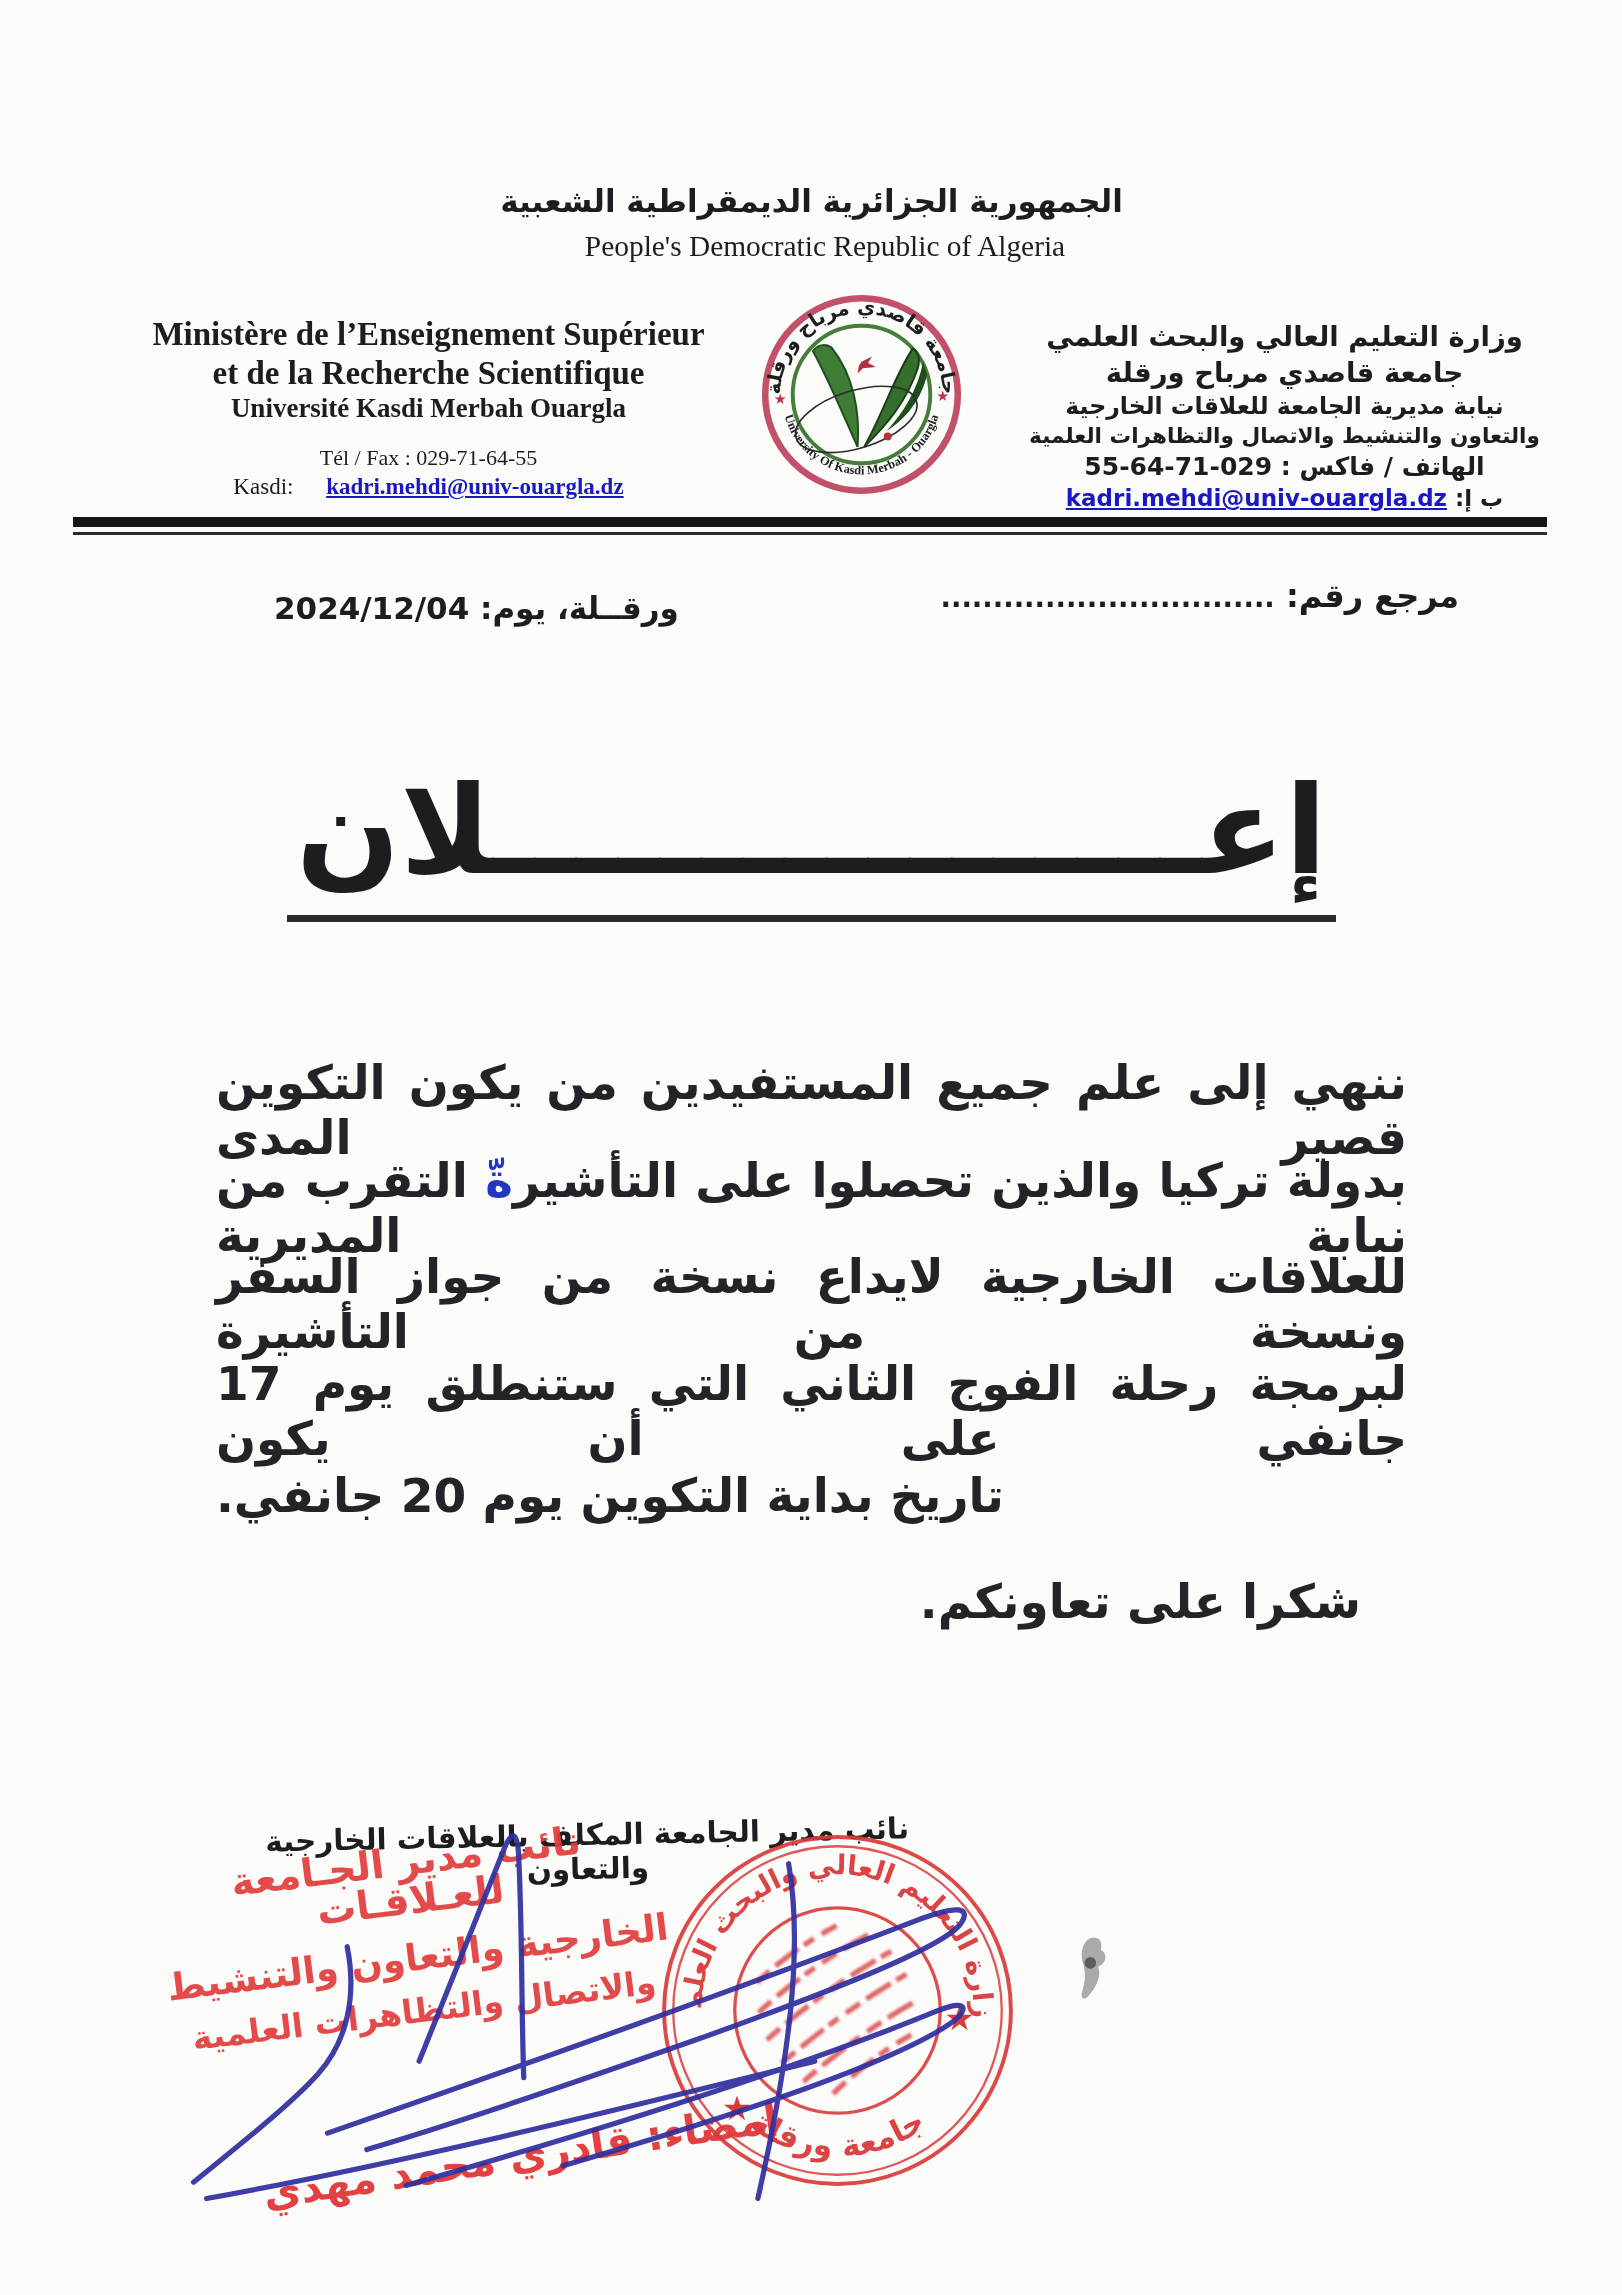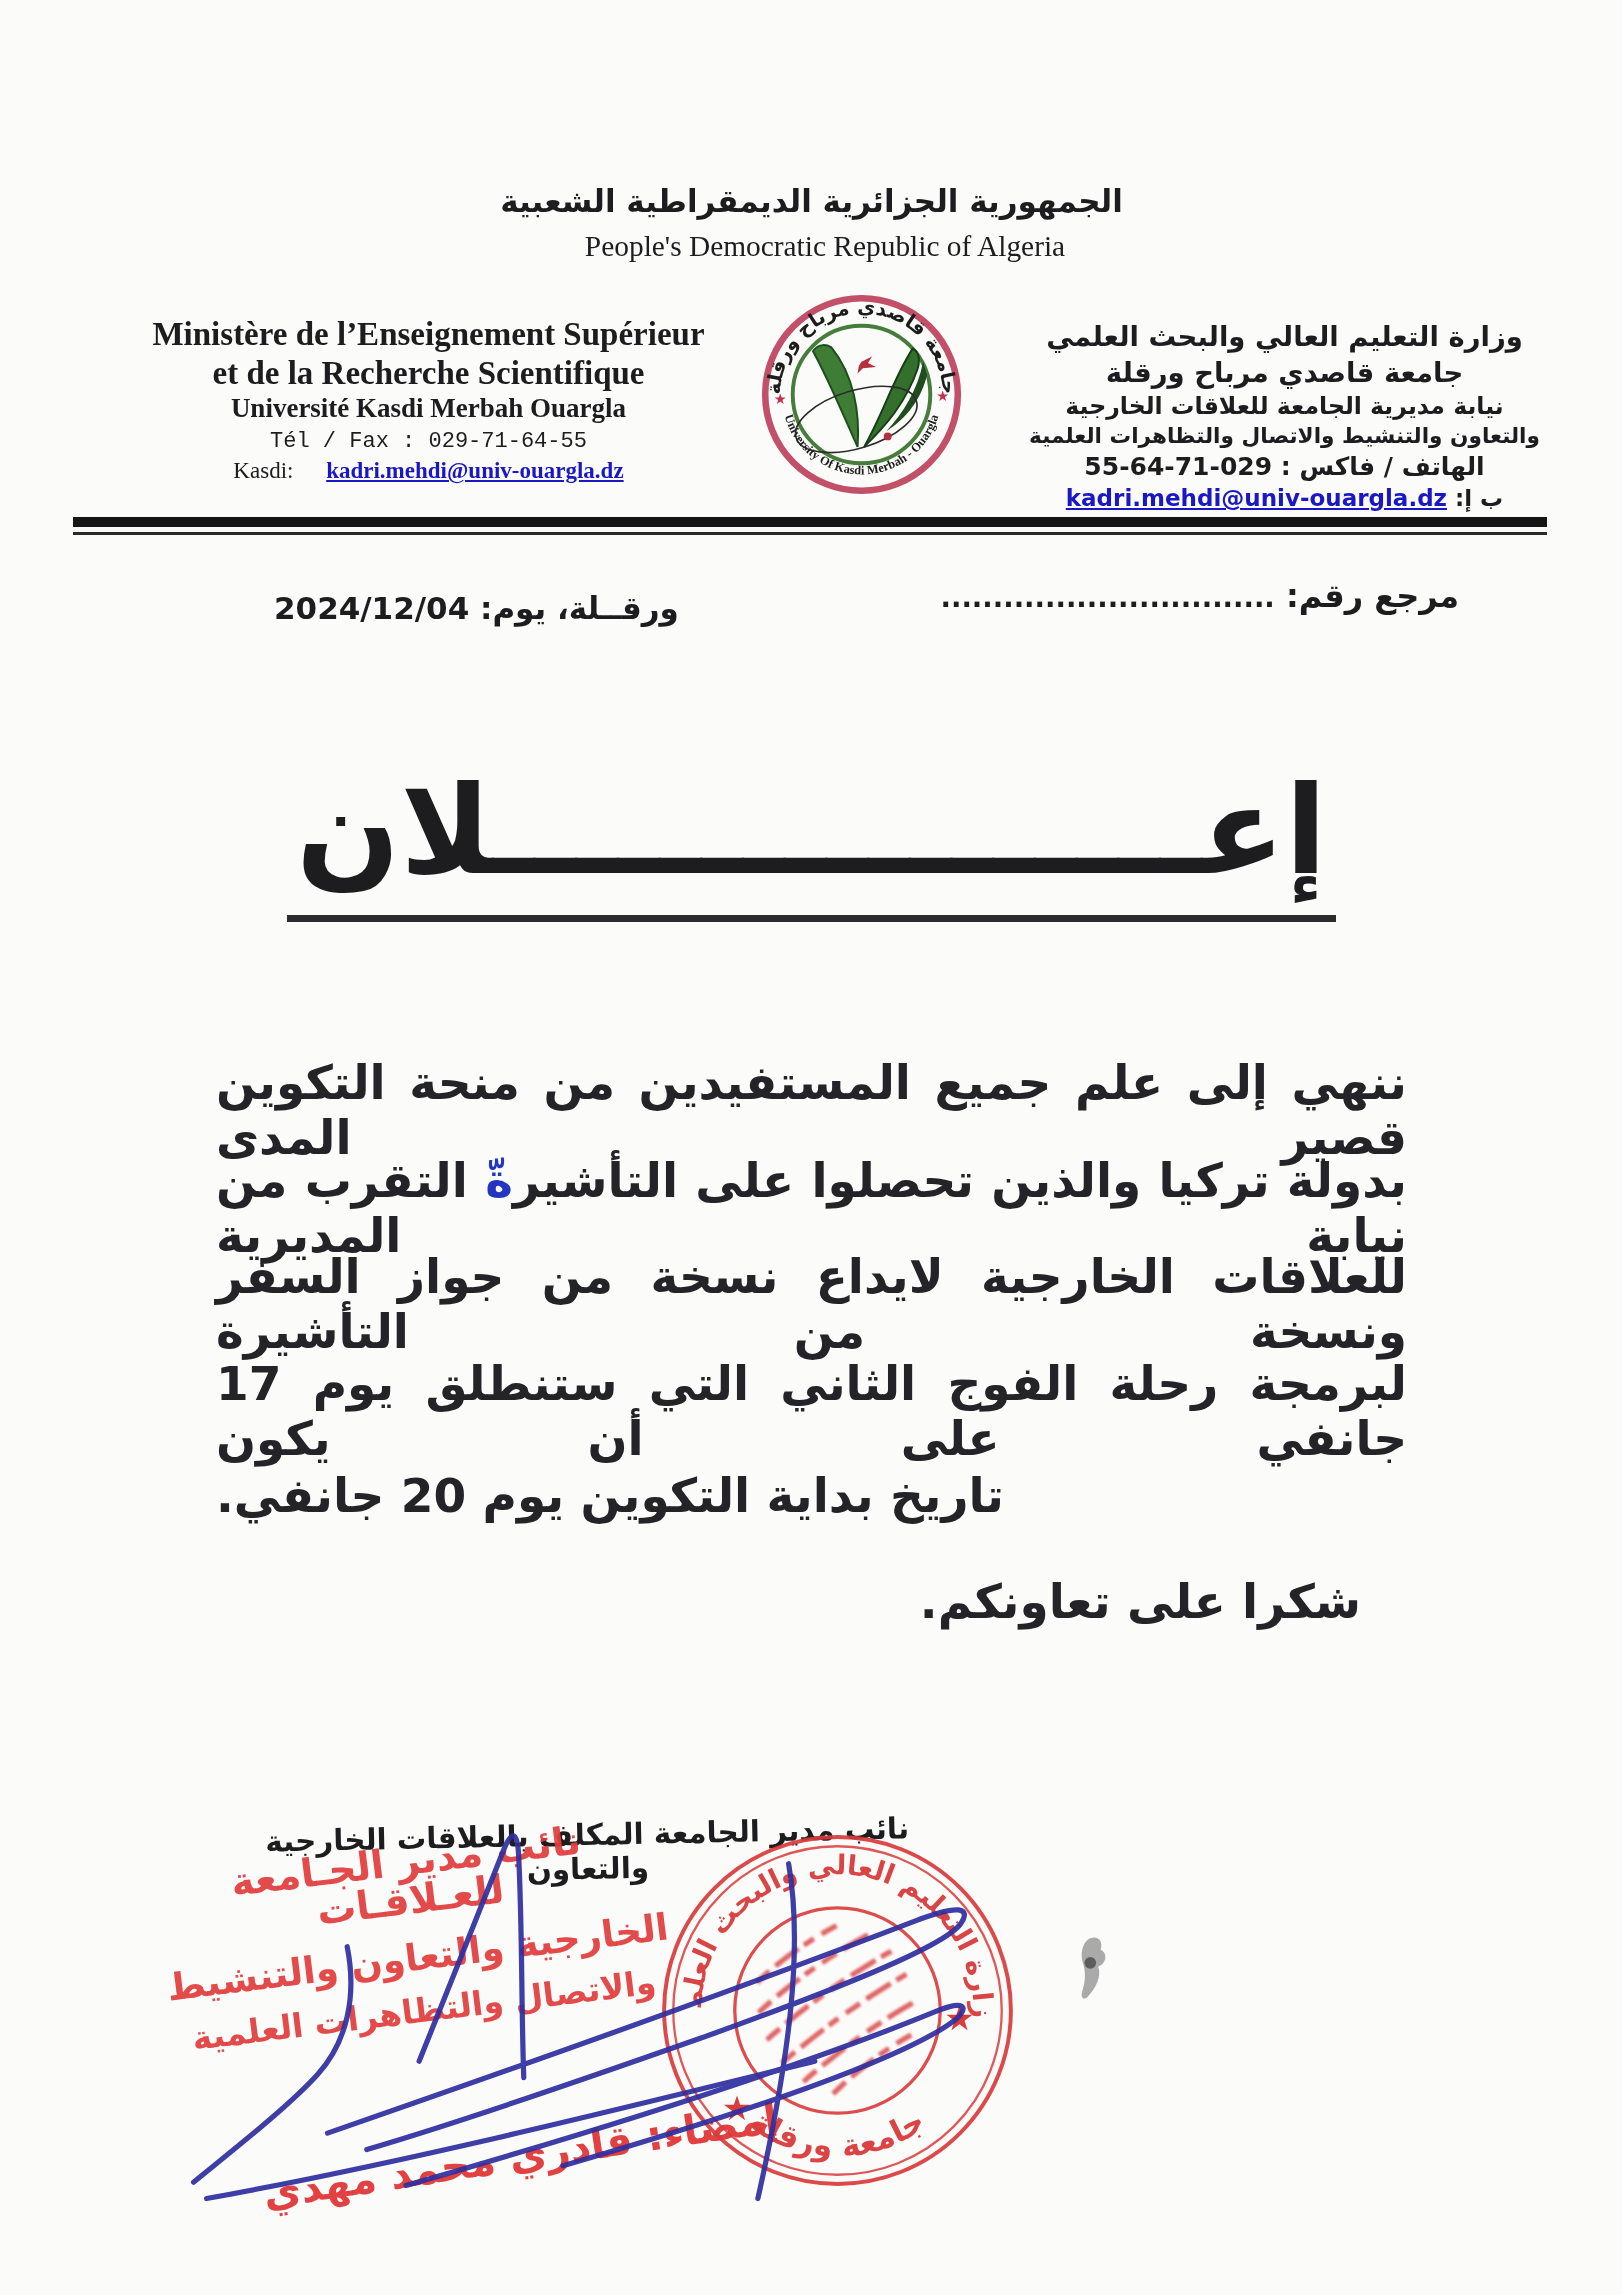--- a/index.html
+++ b/index.html
@@ -17,21 +17,21 @@
 
   
   #rep-ar{left:0;right:0;top:183px;font-size:31px;}
   #rep-en{left:0;right:0;top:230px;font-size:29.4px;}
 
   
   #hdr-left{left:77px;top:315px;width:649px;line-height:1.18;}
   #hdr-left .l1,#hdr-left .l2{font-size:33px;font-weight:bold;}
   #hdr-left .l3{font-size:27px;font-weight:bold;}
   #hdr-left .l4,#hdr-left .l5{font-size:20px;}
-  #hdr-left .l6{font-size:22px;margin-top:4px;font-family:Liberation Mono, monospace;}
+  #hdr-left .l6{font-size:22px;margin-top:20px;}
   #hdr-left .l7{font-size:23px;margin-top:2.6px;}
 
   #hdr-right{left:1016px;top:318px;width:537px;line-height:1.32;}
   #hdr-right .r1,#hdr-right .r2{font-size:27.5px;}
   #hdr-right .r3{font-size:23.6px;}
   #hdr-right .r4{font-size:21.6px;}
   #hdr-right .r5{font-size:25px;}
   #hdr-right .r6{font-size:23px;direction:rtl;}
 
   
@@ -129,21 +129,21 @@
 <div class="abs b ar" id="ref-right">
   <span>مرجع رقم:</span>
   <span class="dots">................................</span>
 </div>
 <div class="abs b ar" id="ref-left">ورقــلة، يوم: 2024/12/04</div>
 
 <div class="abs center" id="title-wrap">
   <span class="word">إعـــــــــــــــــلان</span>
 </div>
 
-<div class="abs bodyline just" style="top:1055px;">ننهي إلى علم جميع المستفيدين من منحة التكوين قصير المدى</div>
+<div class="abs bodyline just" style="top:1055px;">ننهي إلى علم جميع المستفيدين من يكون التكوين قصير المدى</div>
 <div class="abs bodyline just" style="top:1153px;"><span>بدولة تركيا والذين تحصلوا على التأشير</span><span class="blue">ةّ</span> <span>التقرب من نيابة المديرية</span></div>
 <div class="abs bodyline just" style="top:1249px;">للعلاقات الخارجية لايداع نسخة من جواز السفر ونسخة من التأشيرة</div>
 <div class="abs bodyline just" style="top:1356px;">لبرمجة رحلة الفوج الثاني التي ستنطلق يوم 17 جانفي على أن يكون</div>
 <div class="abs bodyline" style="top:1468px;text-align:left;">تاريخ بداية التكوين يوم 20 جانفي.</div>
 <div class="abs bodyline" style="top:1574px;text-align:right;padding-right:46px;width:1145px;">شكرا على تعاونكم.</div>
 
 <div class="abs ar" id="sig-title">نائب مدير الجامعة المكلف بالعلاقات الخارجية والتعاون</div>
 
 <div class="abs ar" id="stamp-rect">
   <div class="s1">نائب مدير الجـامعة للعـلاقـات</div>

